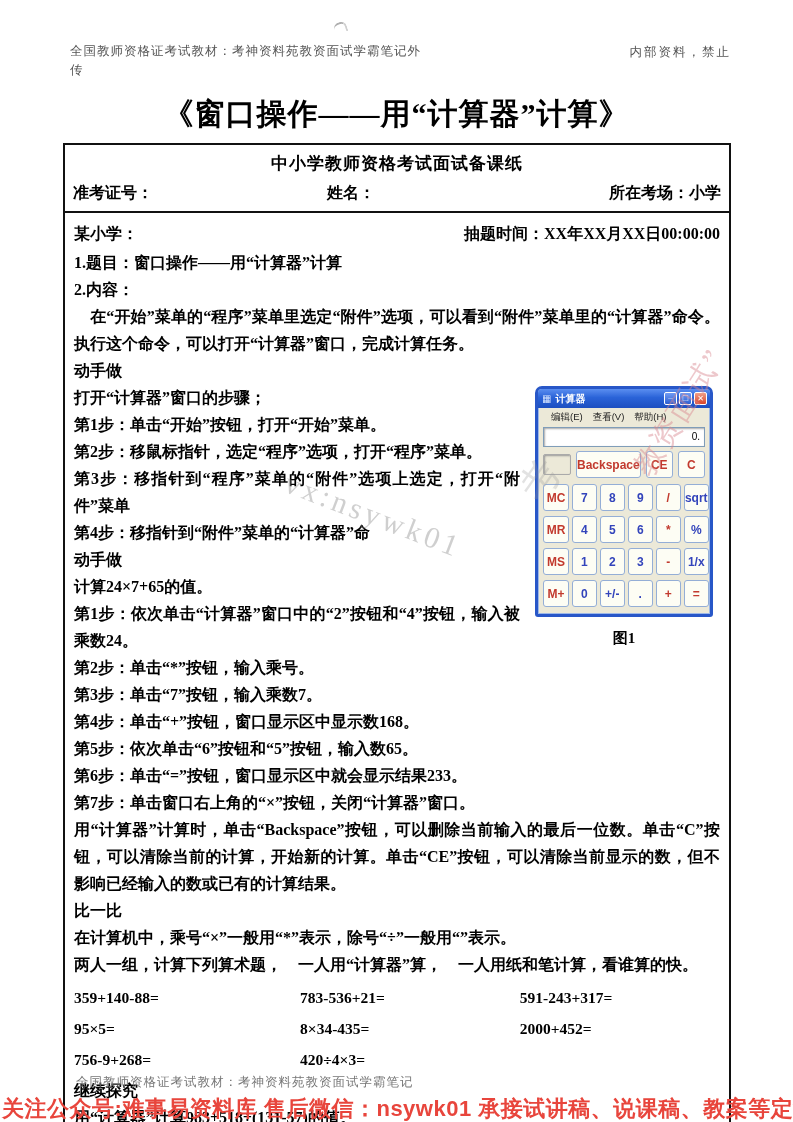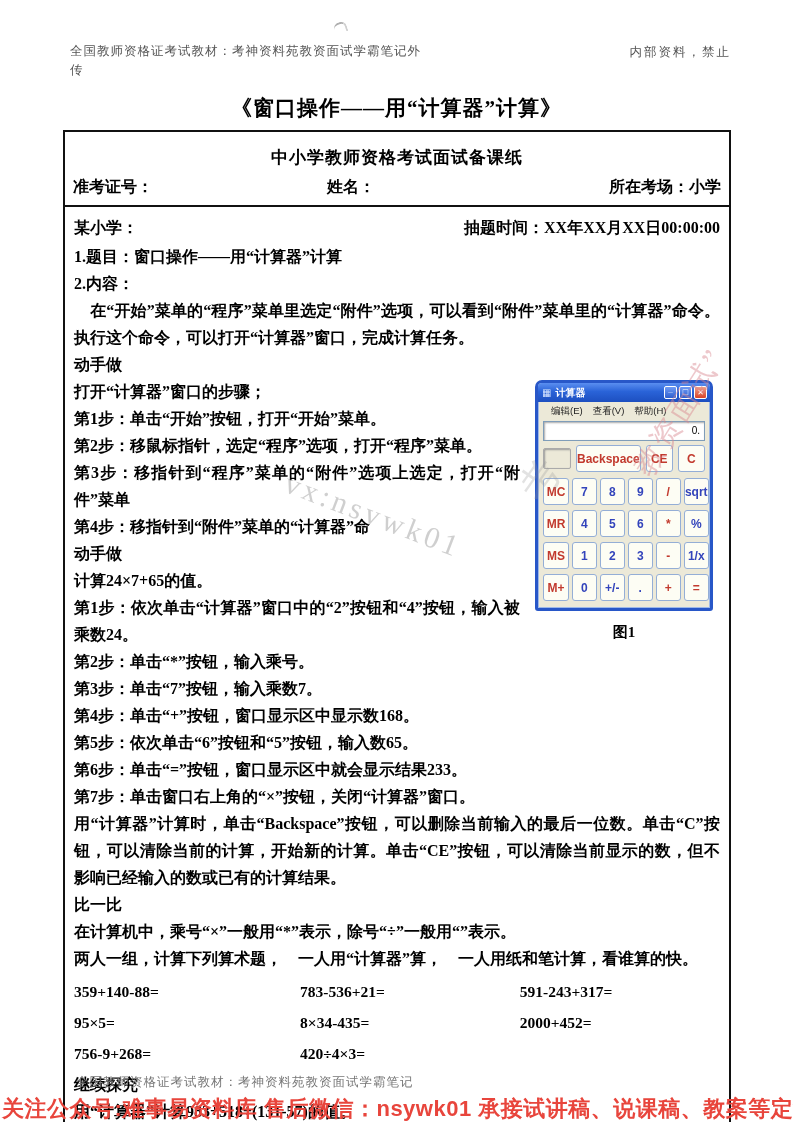--- a/index.html
+++ b/index.html
@@ -4,24 +4,24 @@
 <style>
   html,body{margin:0;padding:0;background:#fff;}
   .page{position:relative;width:793px;height:1122px;background:#fff;overflow:hidden;
         font-family:"Liberation Serif","DejaVu Serif",serif;color:#000;}
   
   .page-header{position:relative;padding:42px 62px 0 70px;display:flex;justify-content:space-between;}
   .header-left{width:352px;font-size:12.5px;color:#555;letter-spacing:1px;line-height:19px;font-weight:400;}
   .header-right{font-size:12.5px;color:#555;letter-spacing:2px;white-space:nowrap;padding-top:2px;}
   .smudge{position:absolute;left:334px;top:22px;width:11px;height:9px;border-top:2.5px solid #9a9a9a;
           border-right:2px solid #c5c5c5;border-radius:60% 60% 0 0;transform:rotate(-18deg);opacity:.8;}
-  .doc-title{margin:14px 0 8px;text-align:center;font-size:21px;font-weight:900;letter-spacing:1px;}
+  .doc-title{margin:14px 0 8px;text-align:center;font-size:30px;font-weight:900;letter-spacing:1px;}
   
   .sheet{margin:0 62px 0 63px;border:2px solid #111;}
-  .sheet-head{padding:14px 8px 4px;border-bottom:2px solid #111;}
+  .sheet-head{padding:7px 8px 4px;border-bottom:2px solid #111;}
   .sheet-title{text-align:center;font-size:17px;font-weight:700;margin-bottom:8px;letter-spacing:1px;}
   .id-row{display:flex;justify-content:space-between;font-size:16px;font-weight:700;padding-bottom:3px;}
   .id-row .mid{margin-left:-60px;}
   .sheet-body{padding:6px 9px 10px;font-size:16px;font-weight:700;line-height:27px;}
   .school-row{display:flex;justify-content:space-between;line-height:30px;}
   .line{text-align:justify;}
   
   .problems-grid{display:grid;grid-template-columns:35% 34% 31%;row-gap:4px;margin:6px 0 4px;line-height:27px;}
   .problem-cell{font-weight:700;font-size:15.5px;}
   

